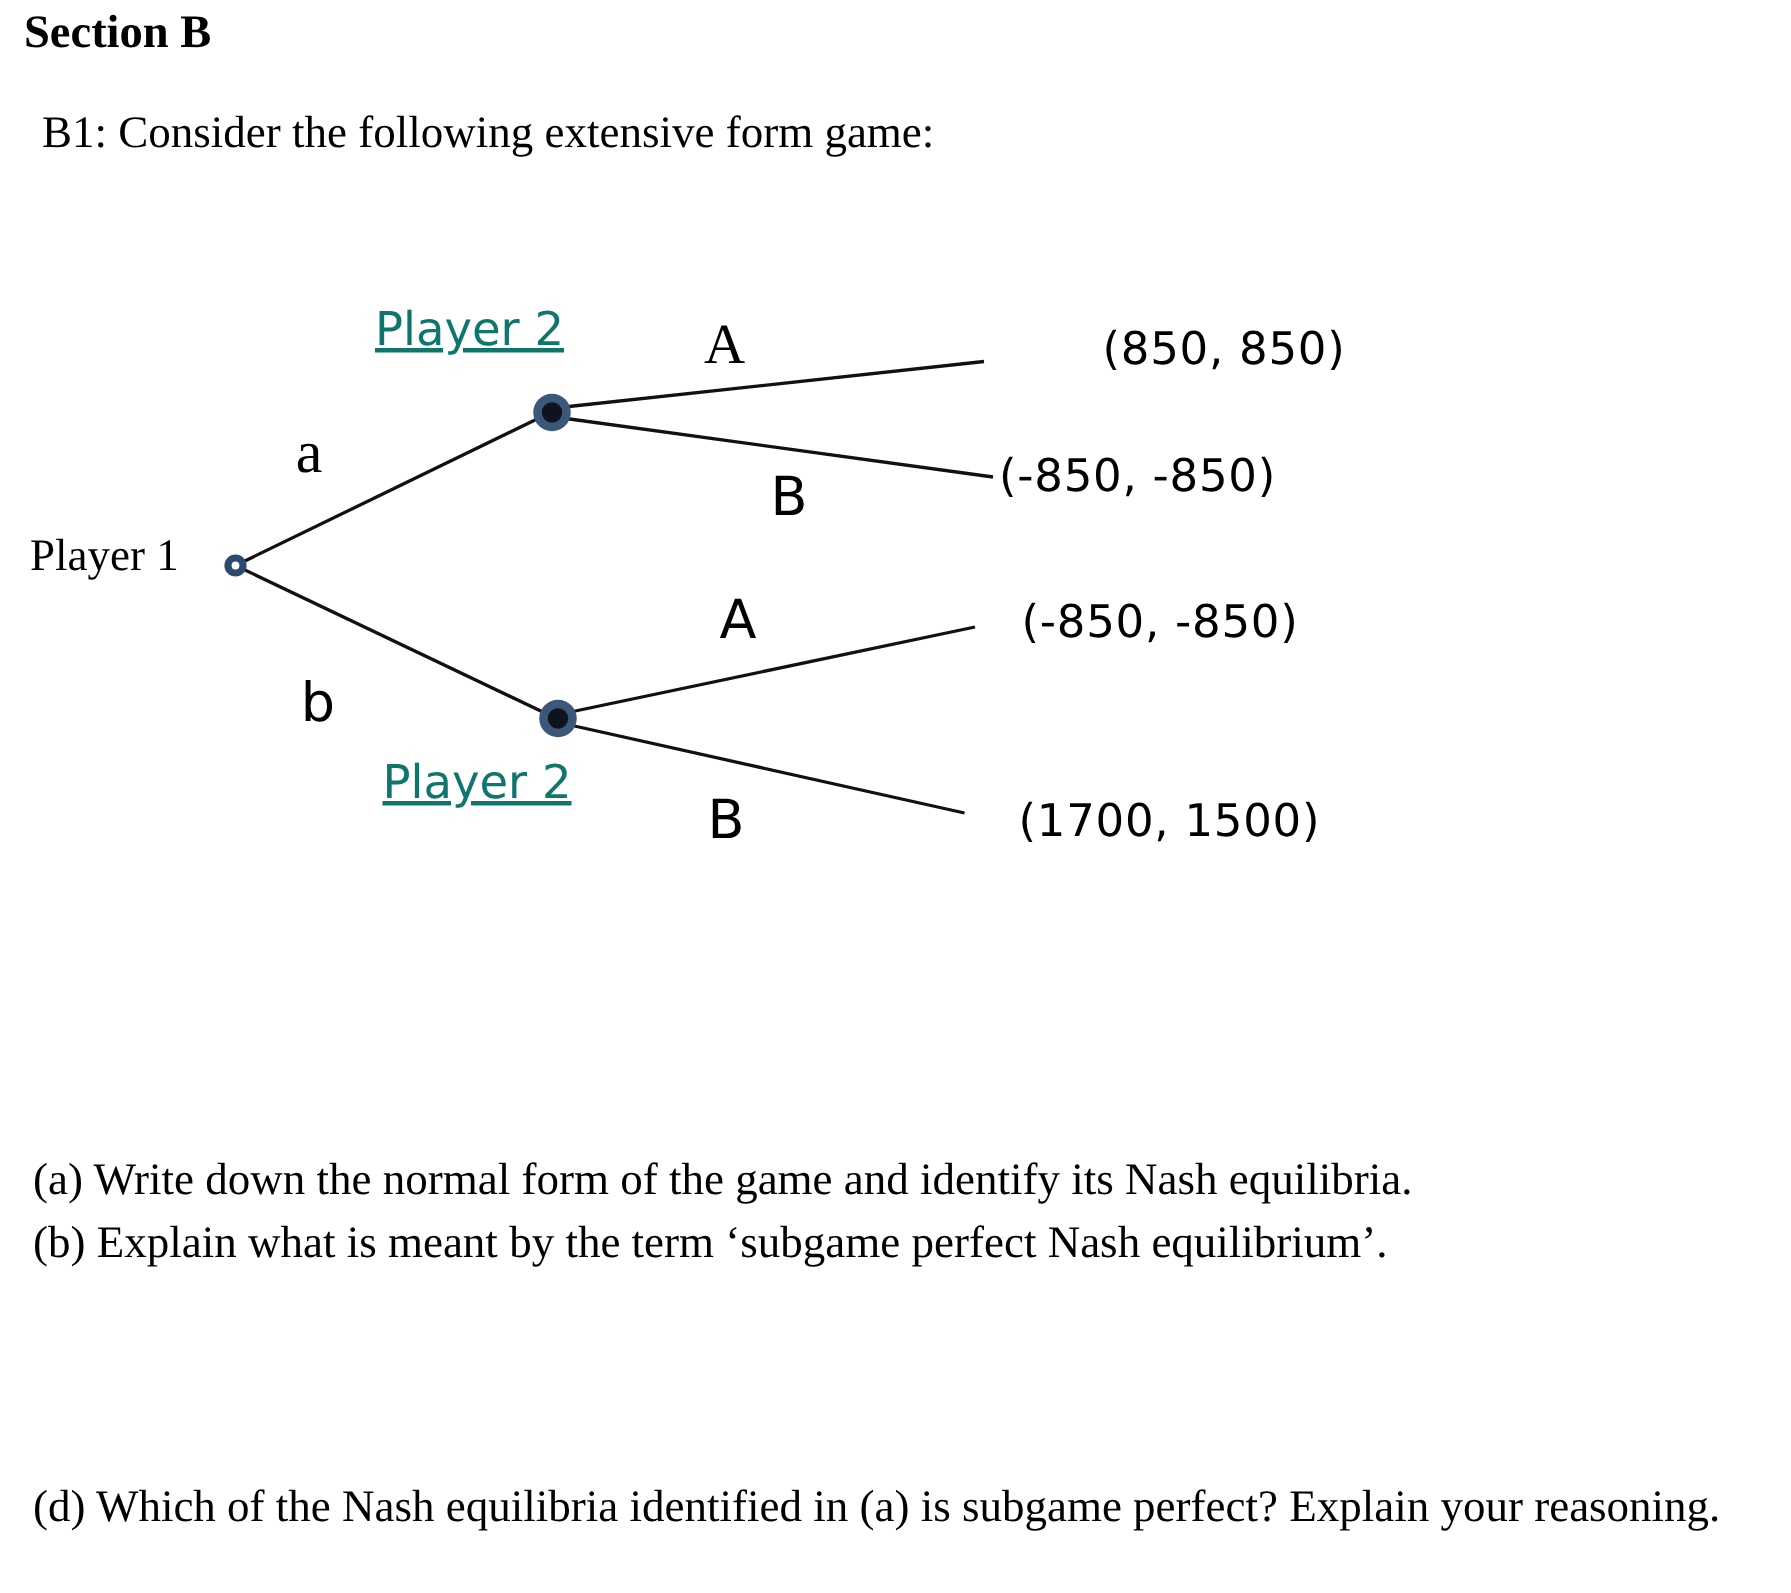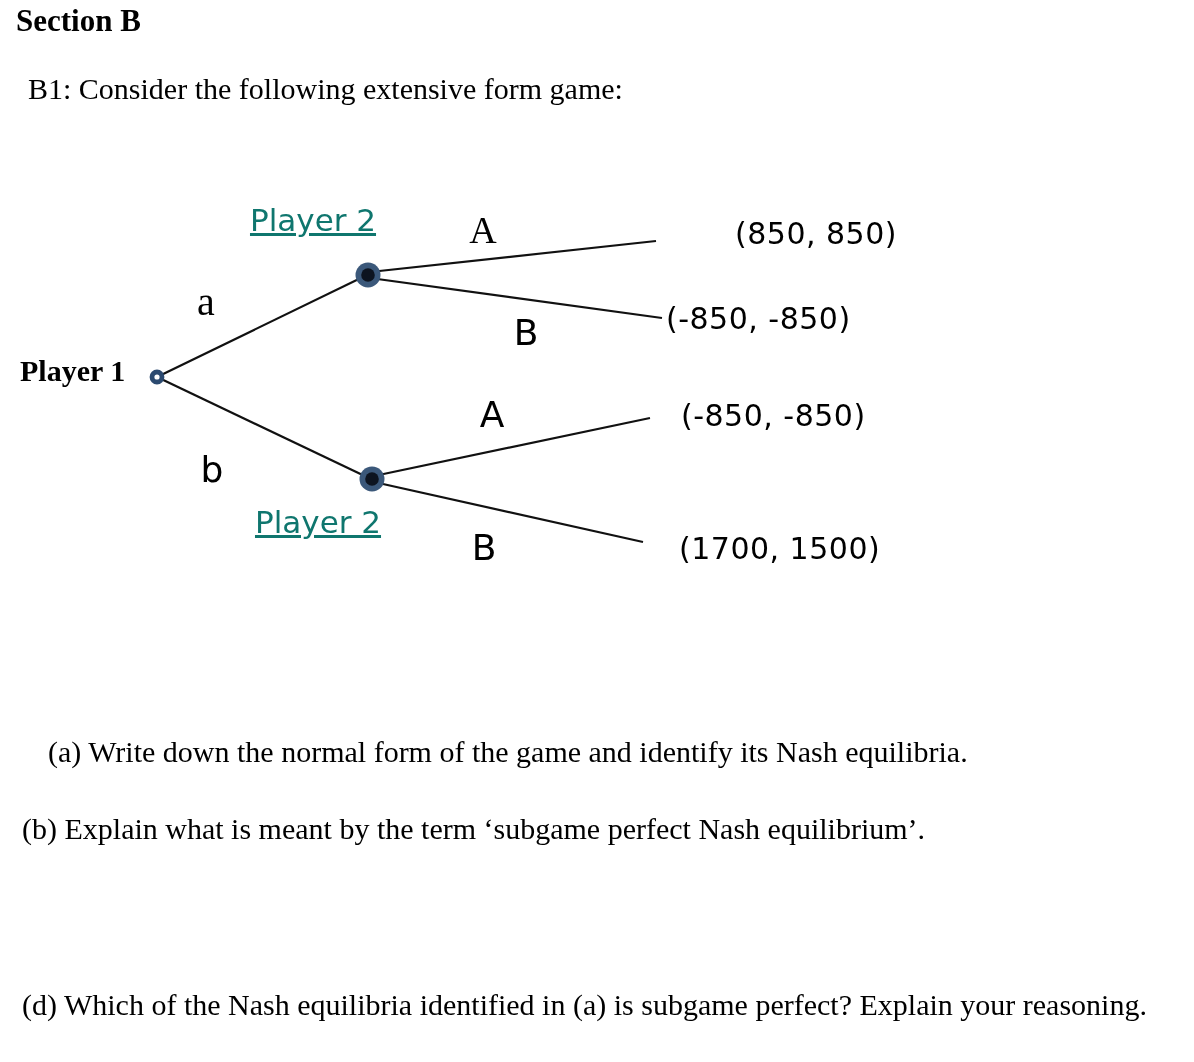--- a/index.html
+++ b/index.html
@@ -7,29 +7,29 @@
   .serif{font-family:"Liberation Serif",serif;}
   .sans{font-family:"DejaVu Sans",sans-serif;}
   .abs{position:absolute;white-space:nowrap;}
   .ctr{transform:translate(-50%,-50%);}
   .vctr{transform:translateY(-50%);}
 
   .section-title{left:16px;top:2px;font-size:31px;font-weight:bold;line-height:37px;}
   .intro{left:16px;top:70px;font-size:30px;line-height:37px;margin-left:12px;}
 
   .q{left:22px;font-size:30px;line-height:33px;}
-  .q-a{top:735px;margin-left:26px;}
+  .q-a{top:770px;}
   .q-b{top:796px;margin-top:16px;}
   .q-c{top:870px;line-height:32.5px;white-space:normal;width:1160px;}
   .q-d{top:988px;}
 
   #tree-svg{position:absolute;left:0;top:0;}
 
   .player-label{font-size:31px;color:#0f766e;text-decoration:underline;}
-  .p1-label{left:20px;top:371px;font-size:30px;font-weight:bold;}
+  .p1-label{left:20px;top:371px;font-size:30px;}
   .action-serif{font-size:38px;}
   .action-sans{font-size:36px;}
   .payoff{font-size:30px;letter-spacing:0.5px;}
 </style>
 </head>
 <body>
 
 <div id="page">
 
   <div class="abs serif section-title">Section B</div>

